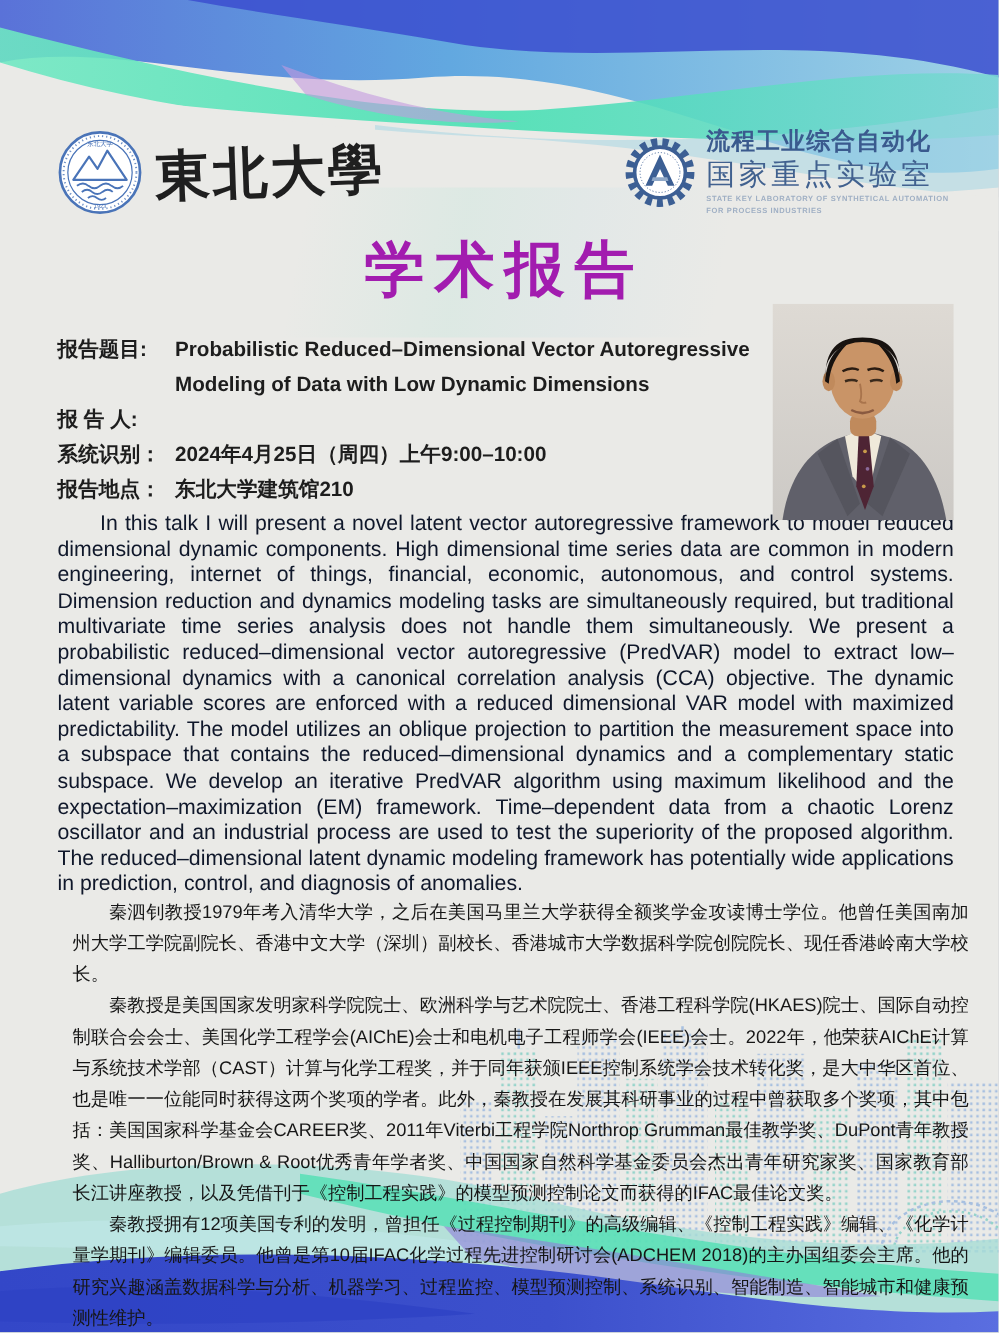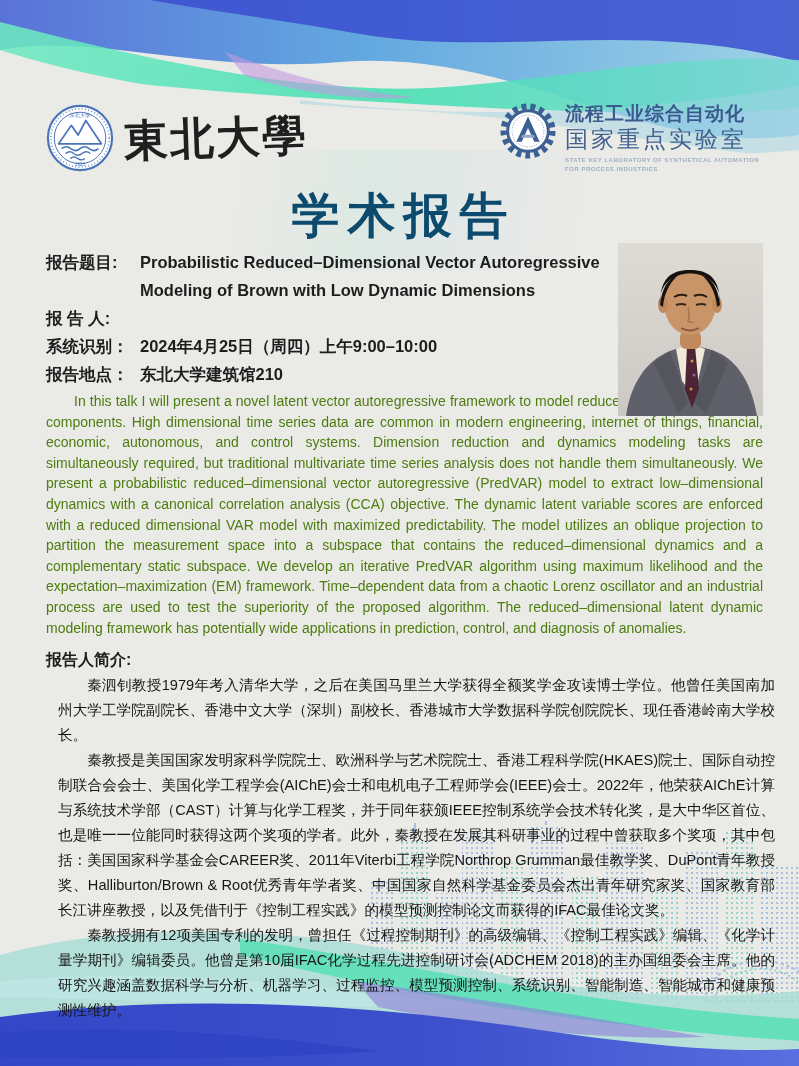--- a/index.html
+++ b/index.html
@@ -17,36 +17,36 @@
     background:linear-gradient(100deg, rgba(140,225,205,0) 30%, rgba(140,225,205,.14) 46%, rgba(160,215,235,.10) 58%, rgba(140,225,205,0) 72%);
   }
   
   .content { position:relative; z-index:2; padding:102px 38px 0 46px; }
   .header { display:flex; justify-content:space-between; align-items:center; height:72px; }
   .neu-group { display:flex; align-items:center; gap:10px; }
   .neu-calligraphy {
     font-family:"DejaVu Serif", serif; font-size:44px; font-weight:bold;
     color:#1f1f1f; transform:rotate(-2deg); letter-spacing:2px;
   }
-  .lab-group { display:flex; align-items:flex-start; gap:8px; margin-right:2px; }
+  .lab-group { display:flex; align-items:center; gap:8px; margin-right:2px; }
   .lab-text-cn1 { font-size:19px; font-weight:bold; color:#3a5a8e; letter-spacing:1px; line-height:1.25; }
   .lab-text-cn2 { font-size:23px; color:#41618f; letter-spacing:3px; line-height:1.2; }
   .lab-text-en  { font-size:6px; color:#9fafc4; letter-spacing:.5px; font-weight:bold; margin-top:2px; line-height:1.5; }
   .page-title {
     text-align:center; margin-top:10px;
-    font-size:48px; font-weight:bold; letter-spacing:8px; color:#0c4a6e;font-family:Liberation Serif, serif;
-  }
-  .details { }
+    font-size:48px; font-weight:bold; letter-spacing:8px; color:#a21caf;font-family:Liberation Serif, serif;
+  }
+  .details { margin-top:18px; }
   .detail-row { display:flex; font-size:16.5px; font-weight:bold; line-height:28px; }
   .detail-label { flex:0 0 94px; white-space:pre; }
   .detail-value { flex:1; padding-right:150px; }
   .detail-value.no-reserve { padding-right:0; }
   .abstract {
-    margin-top:3px; font-size:14px; line-height:20.6px;
-    text-align:justify; text-indent:2em; color:#4d7c0f; width:717px;
+    margin-top:3px; font-size:17px; line-height:20.6px;
+    text-align:justify; text-indent:2em; color:#0f172a; width:717px;
   }
   .bio-heading { margin-top:9px; font-size:16px; font-weight:bold; line-height:26px; }
   .bio-p {
     font-size:14.6px; line-height:25px; text-align:justify; text-indent:2em;
     color:#161616; width:717px;margin-left:12px;
   }
   
   .speaker-photo { position:absolute; top:243px; right:36px; width:145px; height:173px; z-index:3; }
 </style>
 </head>
@@ -185,37 +185,36 @@
       </div>
     </div>
 
     <div class="page-title">学术报告</div>
 
     <div class="details">
       <div class="detail-row">
         <span class="detail-label">报告题目:</span>
         <span class="detail-value no-reserve">
           <div>Probabilistic Reduced–Dimensional Vector Autoregressive</div>
-          <div>Modeling of Brown with Low Dynamic Dimensions</div>
+          <div>Modeling of Data with Low Dynamic Dimensions</div>
         </span>
       </div>
       <div class="detail-row">
         <span class="detail-label">报 告 人:</span>
       </div>
       <div class="detail-row">
         <span class="detail-label">系统识别：</span>
         <span class="detail-value">2024年4月25日（周四）上午9:00–10:00</span>
       </div>
       <div class="detail-row">
         <span class="detail-label">报告地点：</span>
         <span class="detail-value">东北大学建筑馆210</span>
       </div>
     </div>
 
     <p class="abstract">In this talk I will present a novel latent vector autoregressive framework to model reduced dimensional dynamic components. High dimensional time series data are common in modern engineering, internet of things, financial, economic, autonomous, and control systems. Dimension reduction and dynamics modeling tasks are simultaneously required, but traditional multivariate time series analysis does not handle them simultaneously. We present a probabilistic reduced–dimensional vector autoregressive (PredVAR) model to extract low–dimensional dynamics with a canonical correlation analysis (CCA) objective. The dynamic latent variable scores are enforced with a reduced dimensional VAR model with maximized predictability. The model utilizes an oblique projection to partition the measurement space into a subspace that contains the reduced–dimensional dynamics and a complementary static subspace. We develop an iterative PredVAR algorithm using maximum likelihood and the expectation–maximization (EM) framework. Time–dependent data from a chaotic Lorenz oscillator and an industrial process are used to test the superiority of the proposed algorithm. The reduced–dimensional latent dynamic modeling framework has potentially wide applications in prediction, control, and diagnosis of anomalies.</p>
 
-    <div class="bio-heading">报告人简介:</div>
     <p class="bio-p">秦泗钊教授1979年考入清华大学，之后在美国马里兰大学获得全额奖学金攻读博士学位。他曾任美国南加州大学工学院副院长、香港中文大学（深圳）副校长、香港城市大学数据科学院创院院长、现任香港岭南大学校长。</p>
     <p class="bio-p">秦教授是美国国家发明家科学院院士、欧洲科学与艺术院院士、香港工程科学院(HKAES)院士、国际自动控制联合会会士、美国化学工程学会(AIChE)会士和电机电子工程师学会(IEEE)会士。2022年，他荣获AIChE计算与系统技术学部（CAST）计算与化学工程奖，并于同年获颁IEEE控制系统学会技术转化奖，是大中华区首位、也是唯一一位能同时获得这两个奖项的学者。此外，秦教授在发展其科研事业的过程中曾获取多个奖项，其中包括：美国国家科学基金会CAREER奖、2011年Viterbi工程学院Northrop Grumman最佳教学奖、DuPont青年教授奖、Halliburton/Brown &amp; Root优秀青年学者奖、中国国家自然科学基金委员会杰出青年研究家奖、国家教育部长江讲座教授，以及凭借刊于《控制工程实践》的模型预测控制论文而获得的IFAC最佳论文奖。</p>
     <p class="bio-p">秦教授拥有12项美国专利的发明，曾担任《过程控制期刊》的高级编辑、《控制工程实践》编辑、《化学计量学期刊》编辑委员。他曾是第10届IFAC化学过程先进控制研讨会(ADCHEM 2018)的主办国组委会主席。他的研究兴趣涵盖数据科学与分析、机器学习、过程监控、模型预测控制、系统识别、智能制造、智能城市和健康预测性维护。</p>
   </div>
 
 </div>
 
 </body></html>

